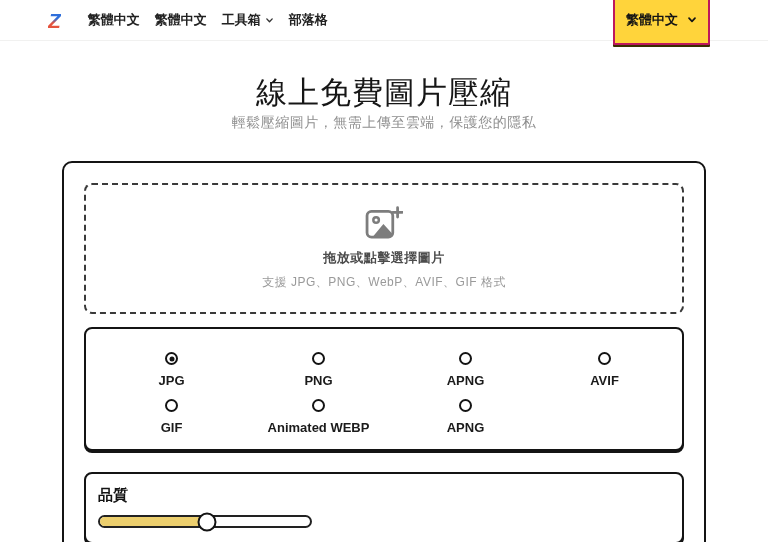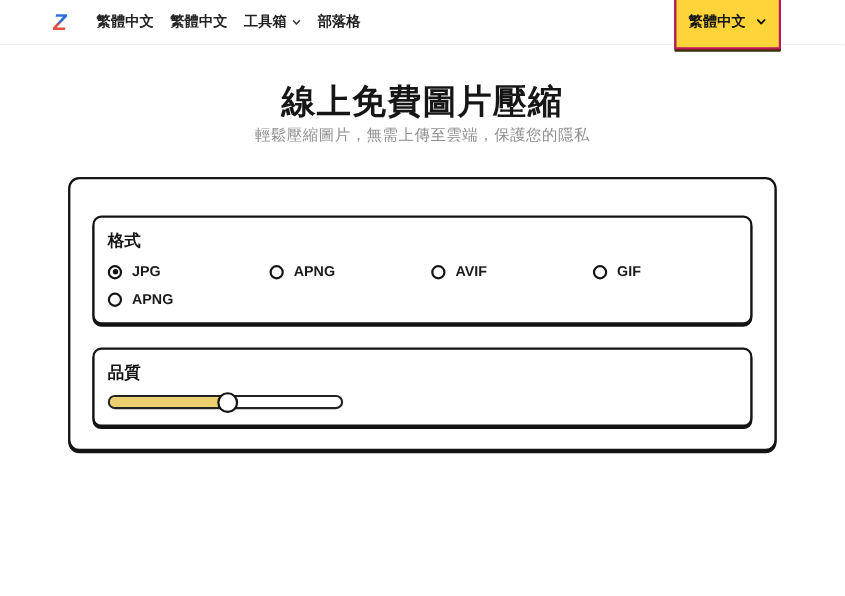--- a/index.html
+++ b/index.html
@@ -57,21 +57,21 @@
     color: #141414;
     font-family: inherit;
     cursor: pointer;
     box-shadow: 0 2px 0 #3a2f00;
   }
 
   
   .hero { text-align: center; margin-top: 31px; }
   .hero h1 {
     font-size: 31px;
-    font-weight: 700;
+    font-weight: 400;
     letter-spacing: 1px;
     color: #161616;
   }
   .hero p {
     font-size: 14px;
     color: #8e8e8e;
     letter-spacing: 0.5px;
   }
 
   
@@ -133,20 +133,21 @@
   }
   .format-option {
     display: inline-flex;
     align-items: center;
     gap: 9px;
     font-size: 13px;
     font-weight: 700;
     color: #1b1b1b;
     cursor: pointer;
     line-height: 14px;
+    flex-direction: column;
   }
   .radio {
     width: 13px; height: 13px;
     border: 2px solid #141414;
     border-radius: 50%;
     background: #fff;
     position: relative;
     flex: 0 0 auto;
   }
   .radio.selected::after {
@@ -221,39 +222,57 @@
   </button>
 </nav>
 
 <header class="hero">
   <h1>線上免費圖片壓縮</h1>
   <p>輕鬆壓縮圖片，無需上傳至雲端，保護您的隱私</p>
 </header>
 
 <section class="card">
 
+  <div class="dropzone">
+    <svg class="dz-icon" width="38" height="34" viewBox="0 0 26 23">
+      <rect x="1.4" y="3.6" width="17.6" height="17.6" rx="3" fill="none" stroke="currentColor" stroke-width="1.9"></rect>
+      <circle cx="7.6" cy="9.4" r="1.9" fill="none" stroke="currentColor" stroke-width="1.7"></circle>
+      <path d="M5.2 21 L12.6 12.2 L19 19.2 L19 20.2 A1.8 1.8 0 0 1 17.2 21 Z" fill="currentColor"></path>
+      <line x1="22.3" y1="1" x2="22.3" y2="7.4" stroke="currentColor" stroke-width="1.9" stroke-linecap="round"></line>
+      <line x1="19.1" y1="4.2" x2="25.5" y2="4.2" stroke="currentColor" stroke-width="1.9" stroke-linecap="round"></line>
+    </svg>
+    <div class="dz-text">拖放或點擊選擇圖片</div>
+    <div class="dz-hint">支援 JPG、PNG、WebP、AVIF、GIF 格式</div>
+  </div>
 
   <div class="panel panel-format">
-    <h3>格式</h3>
     <div class="format-grid" id="format-grid">
         <label class="format-option">
           <span class="radio selected"></span>
           <span>JPG</span>
         </label>
         <label class="format-option">
           <span class="radio"></span>
+          <span>PNG</span>
+        </label>
+        <label class="format-option">
+          <span class="radio"></span>
           <span>APNG</span>
         </label>
         <label class="format-option">
           <span class="radio"></span>
           <span>AVIF</span>
         </label>
         <label class="format-option">
           <span class="radio"></span>
           <span>GIF</span>
+        </label>
+        <label class="format-option">
+          <span class="radio"></span>
+          <span>Animated WEBP</span>
         </label>
         <label class="format-option">
           <span class="radio"></span>
           <span>APNG</span>
         </label>
       </div>
   </div>
 
   <div class="panel panel-quality">
     <h3>品質</h3>

